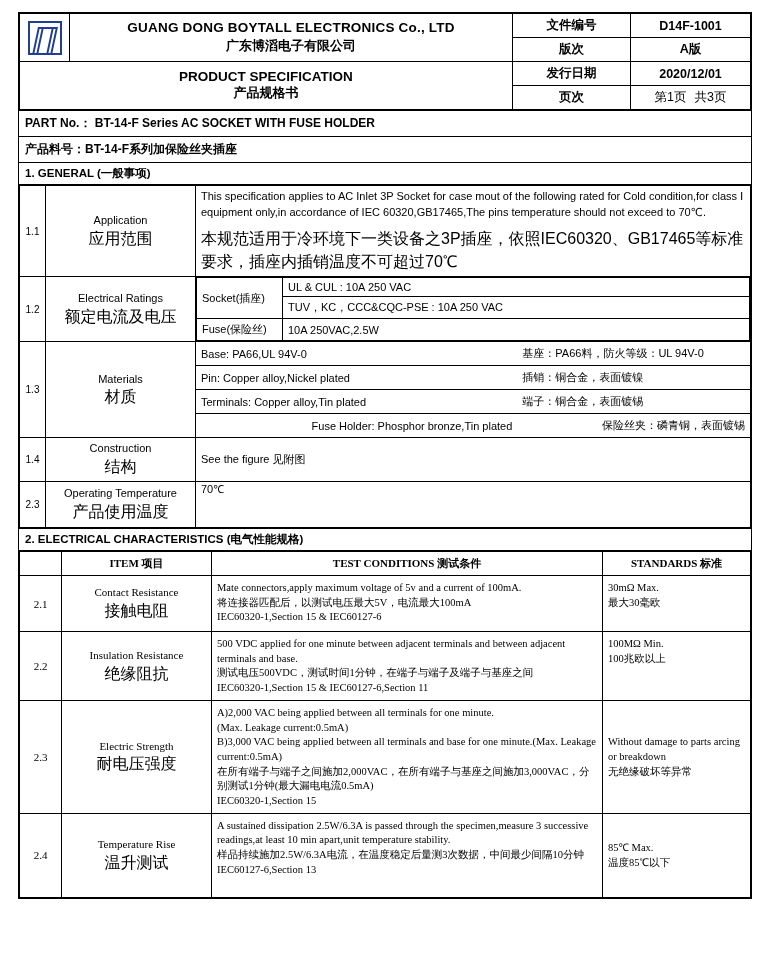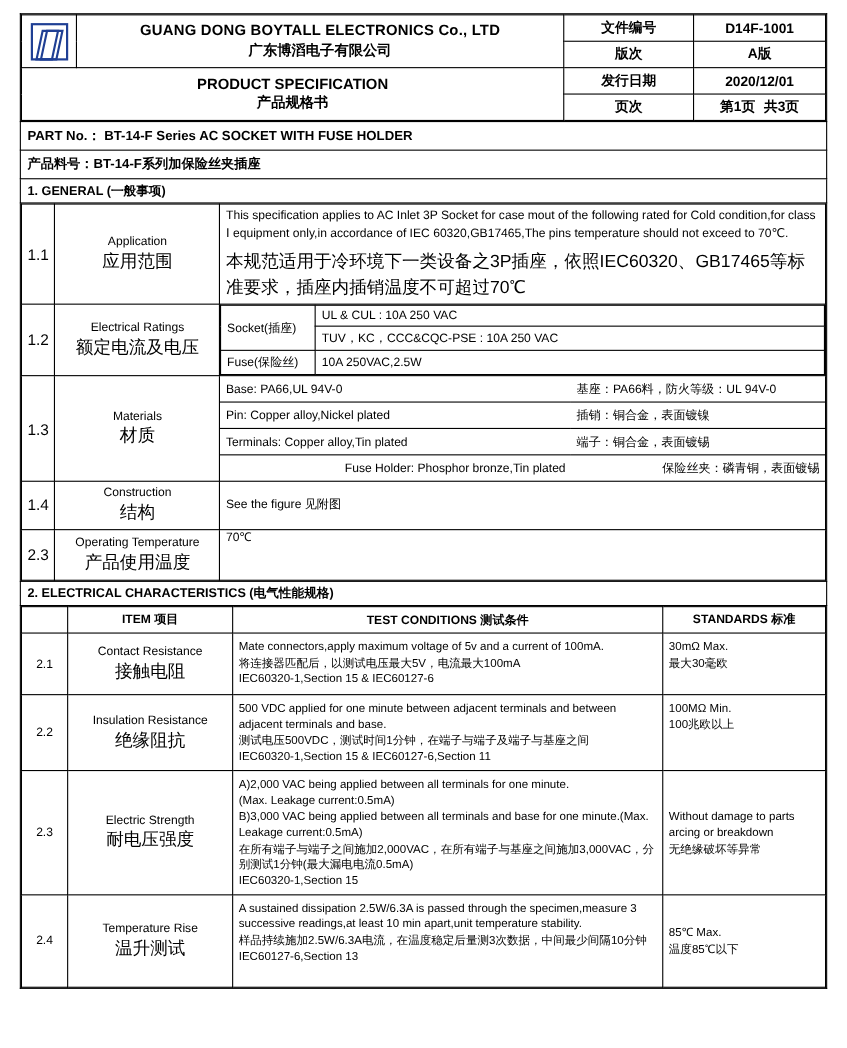--- a/index.html
+++ b/index.html
@@ -83,39 +83,39 @@
     font-size: 12.5px;
     padding: 3px 2px;
   }
   .meta-value {
     width: 120px;
     text-align: center;
     font-weight: bold;
     font-size: 12.5px;
     padding: 3px 2px;
   }
-  .pagecell { text-align: center; font-weight: bold; font-size: 12.5px; padding: 3px 2px;}
+  .pagecell { text-align: center; font-weight: normal; font-size: 12.5px; padding: 3px 2px;}
   .pagecell span { padding: 0 4px; }
 
   
   .partrow td {
     font-weight: bold;
     font-size: 12px;
     padding: 4px 6px;
   }
   .sectionrow td {
     font-weight: bold;
     font-size: 11.5px;
     padding: 3px 6px;
   }
 
   
   .gen { width: 100%; }
   .gen td { border: 1px solid #000; padding: 3px 5px; }
-  .numcol { width: 26px; text-align: center; font-size: 14px; }
+  .numcol { width: 26px; text-align: center; font-size: 10px; }
   .itemcol { width: 150px; text-align: center; font-size: 11px; line-height: 1.35; }
   .cn { font-size: 16px; }
   .content { font-size: 11px; line-height: 1.45; margin-top: 14px; }
   .sub-label { width: 86px; text-align: left; font-size: 11px; padding: 3px 5px; }
   .inner { width: 100%; border-collapse: collapse; }
   .inner td { border: 1px solid #000; padding: 3px 5px; font-size: 11px; }
   .nested { width: 100%; border-collapse: collapse; }
   .nested td { border: 0; border-bottom: 1px solid #000; padding: 4px 5px; font-size: 11px; }
   .nested tr:last-child td { border-bottom: 0; text-align: right; }
 
@@ -279,21 +279,21 @@
         </tbody>
             </table>
       </td>
     </tr>
 
     <tr class="sectionrow">
       <td colspan="3">2. ELECTRICAL CHARACTERISTICS  (电气性能规格)</td>
     </tr>
 
     <tr>
-      <td colspan="3" style="padding:0;border:0;">
+      <td colspan="3" style="padding:0;border:0;font-family:Liberation Serif, serif;">
         <table class="elec">
           <tbody>
                 <tr class="hrow">
             <td class="num"></td>
             <td class="item">ITEM 项目</td>
             <td>TEST CONDITIONS 测试条件</td>
             <td class="std" style="text-align:center;vertical-align:middle;padding-top:4px;">STANDARDS 标准</td>
           </tr>
 
           <tr>

